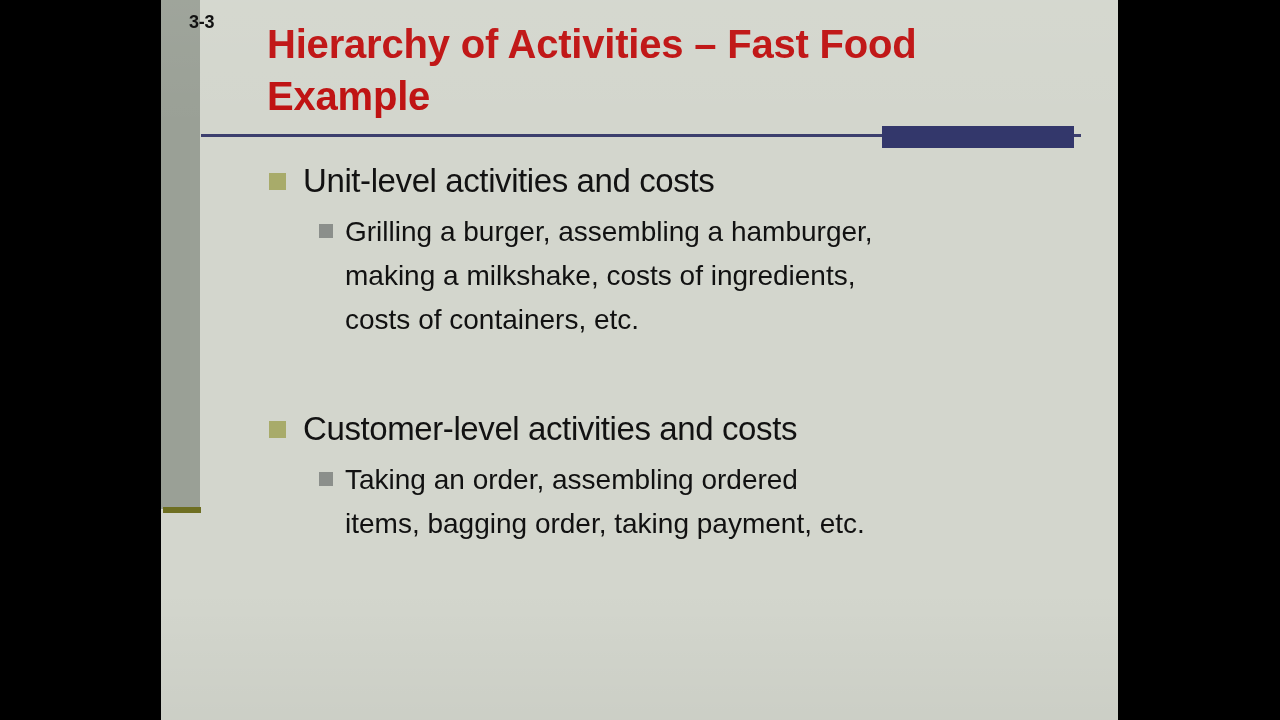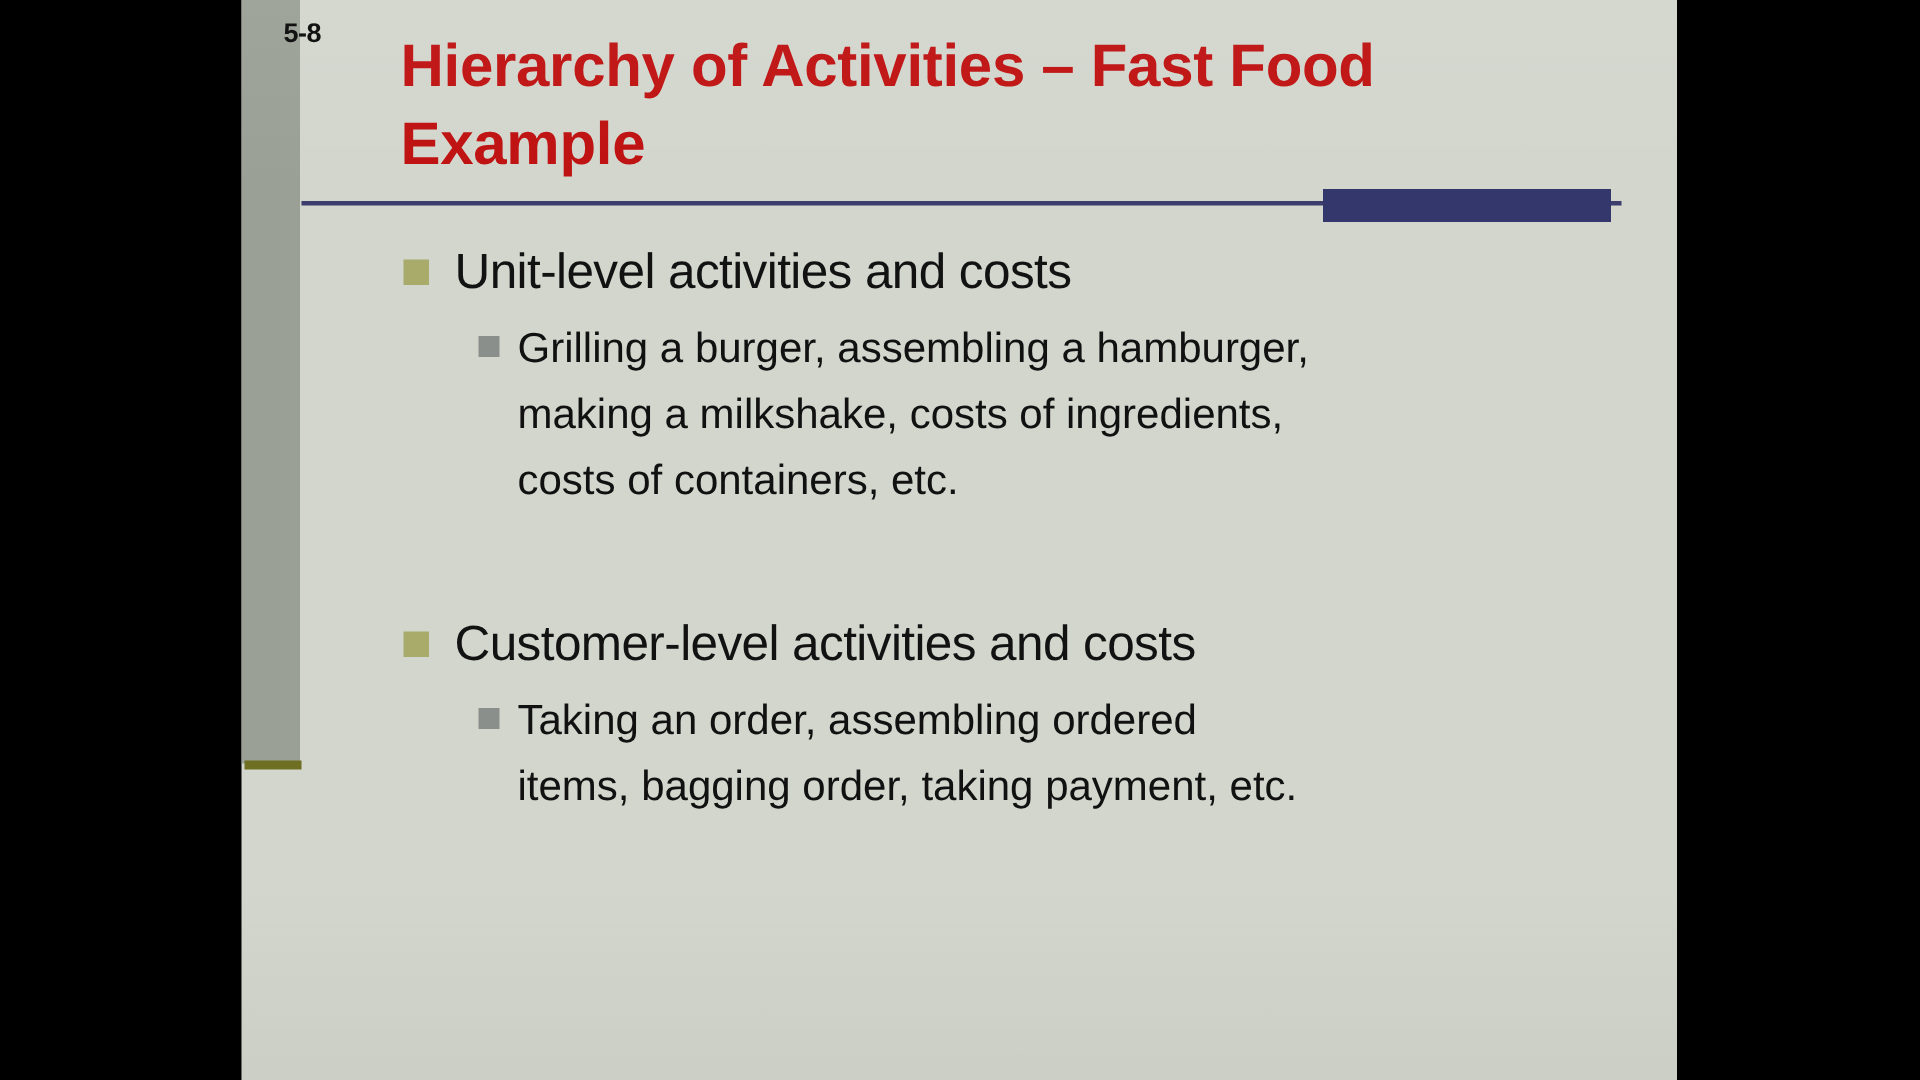--- a/index.html
+++ b/index.html
@@ -157,21 +157,21 @@
 </head>
 <body>
 
 <div id="screen">
 
   <div id="slide">
 
     <div class="left-band"></div>
     <div class="left-band-foot"></div>
 
-    <div class="slide-number">5-8</div>
+    <div class="slide-number">3-3</div>
 
     <div class="title">Hierarchy of Activities – Fast Food Example</div>
 
     <div class="title-rule"></div>
     <div class="title-tab"></div>
 
     <div class="body">
 
       <div class="lvl1">
         <span class="bullet"></span>

